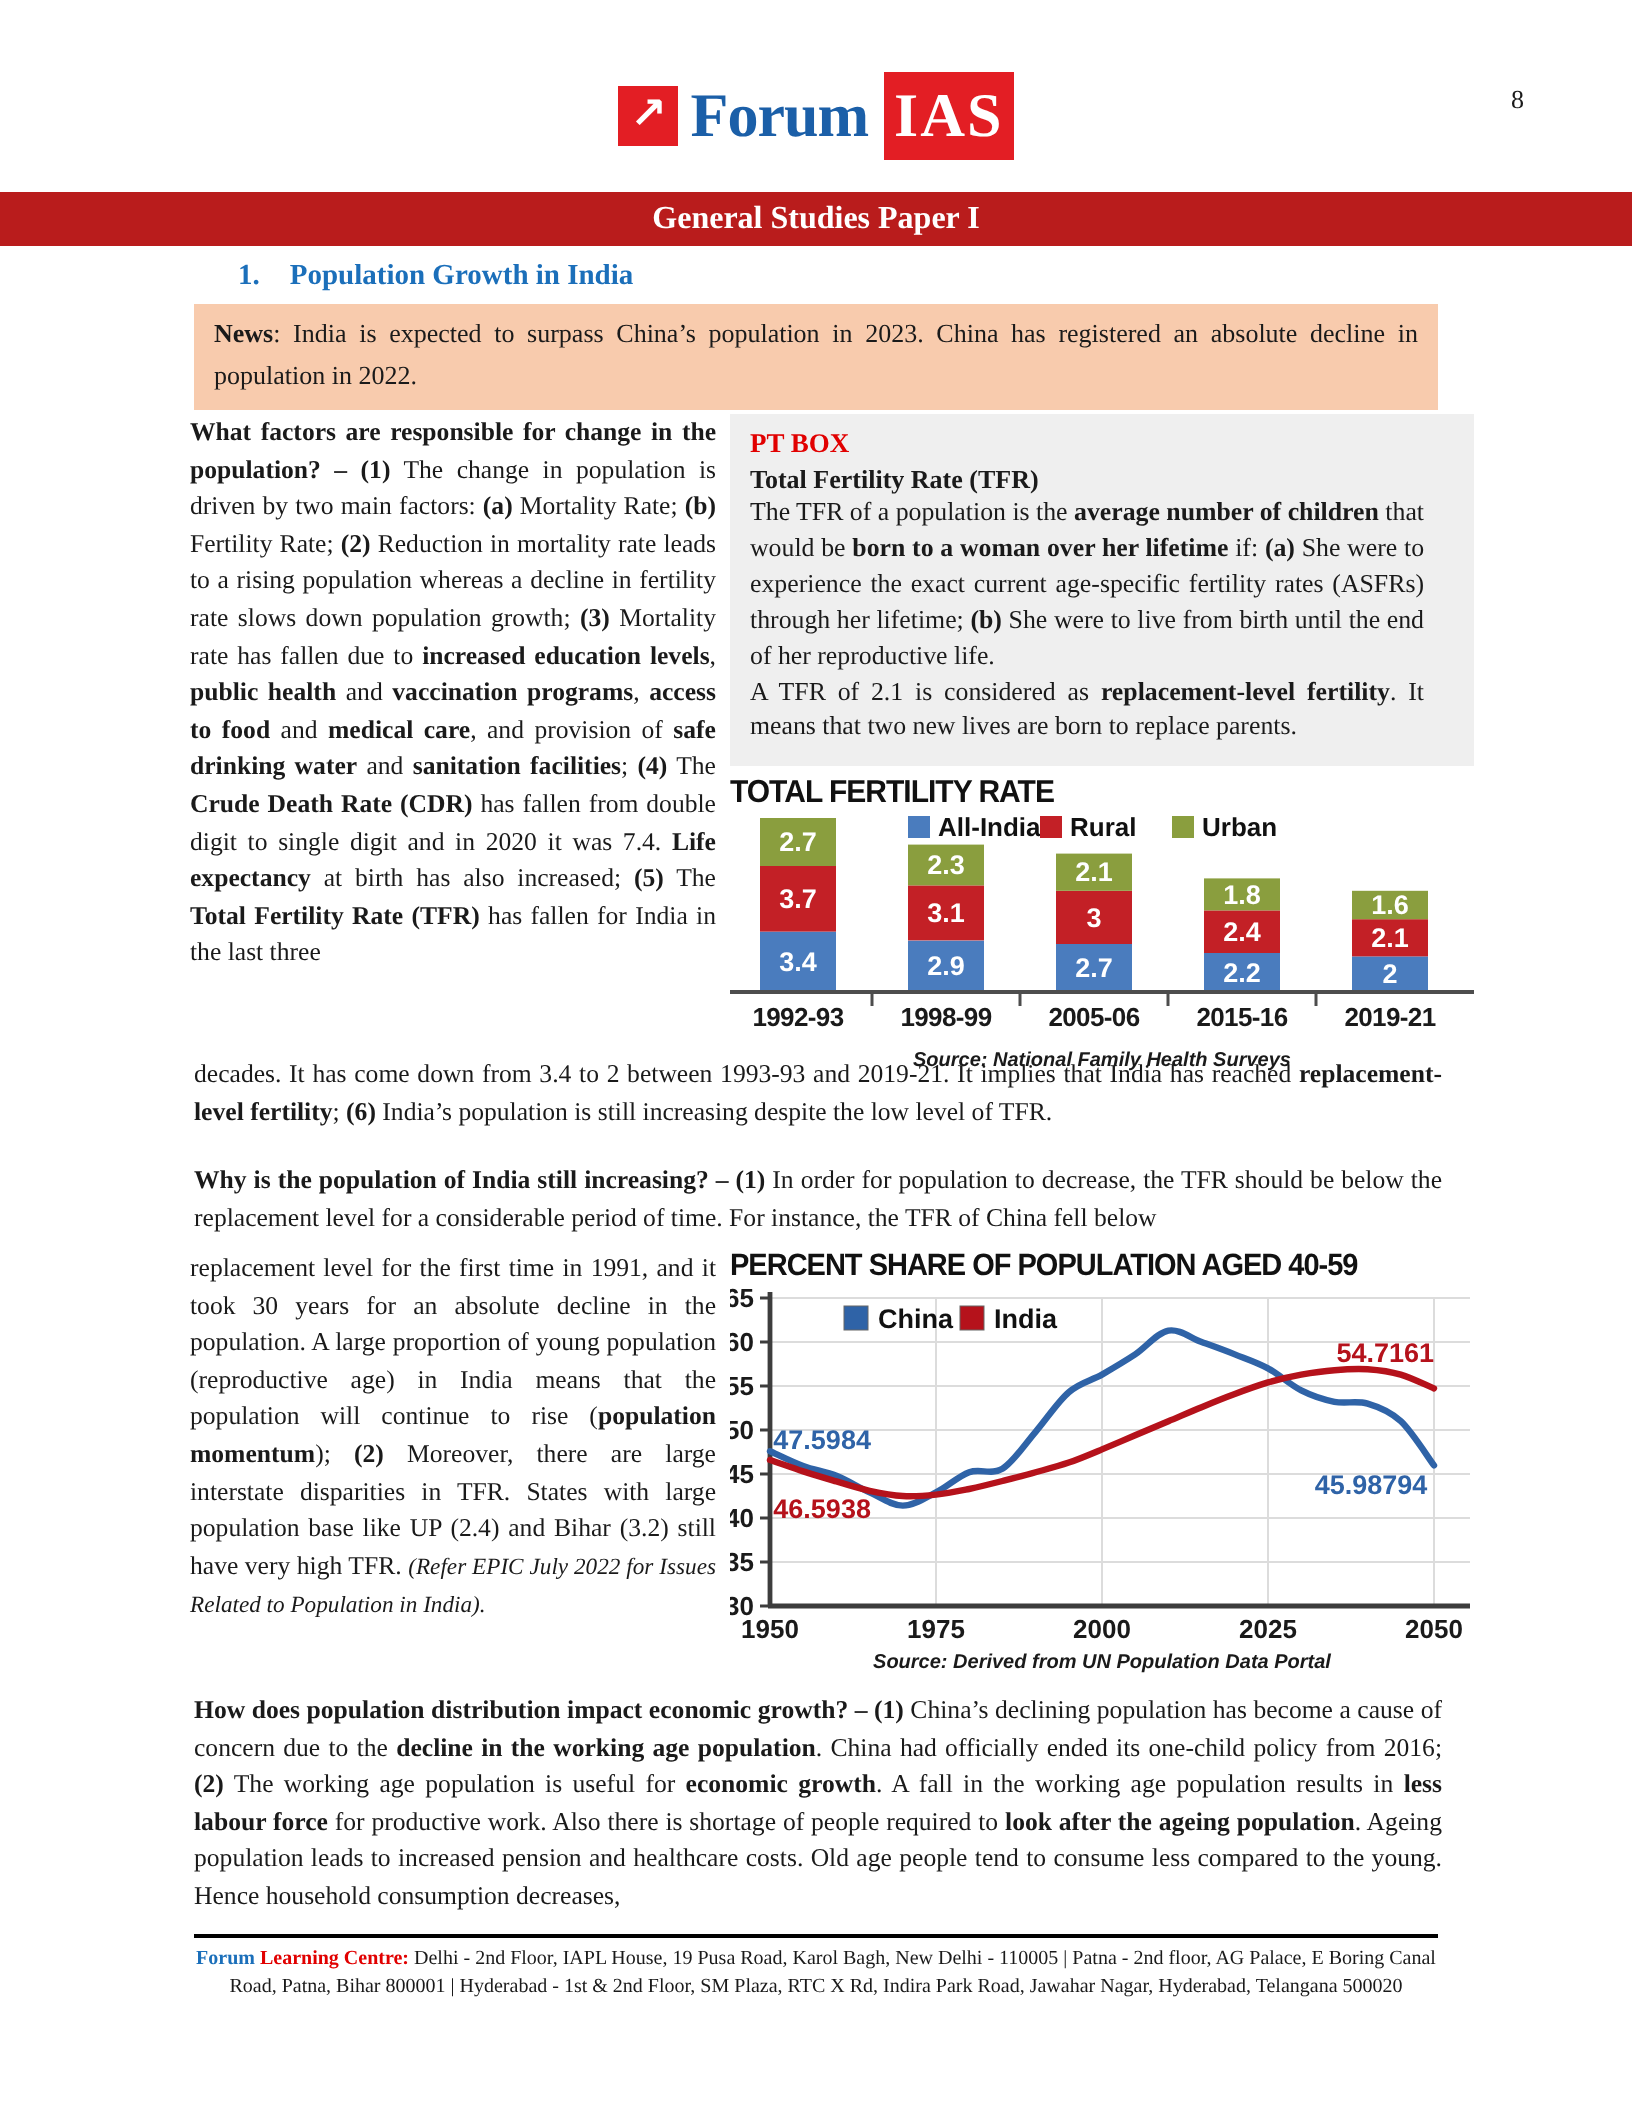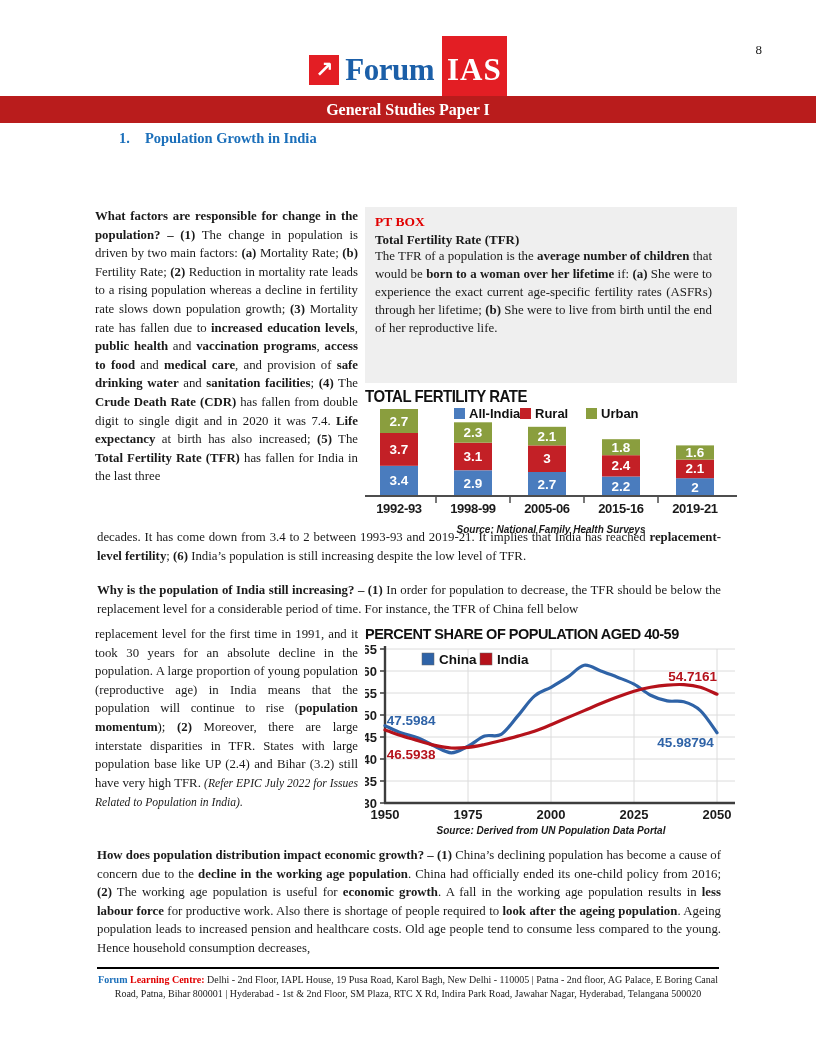--- a/index.html
+++ b/index.html
@@ -3,21 +3,21 @@
 <meta charset="utf-8">
 <style>
   html,body{margin:0;padding:0;background:#fff;}
   .page{position:relative;width:816px;height:1056px;background:#fff;overflow:hidden;
         font-family:"Liberation Serif",serif;color:#1a1a1a;}
   
   .logo-row{position:absolute;top:36px;left:0;right:0;display:flex;justify-content:center;align-items:center;gap:6px;}
   .logo-box{width:30px;height:30px;background:#e31e24;color:#fff;display:flex;align-items:center;justify-content:center;
             font-size:22px;font-weight:700;font-family:"DejaVu Sans",sans-serif;line-height:1;}
   .logo-forum{font-size:31px;font-weight:700;color:#1b5fa8;letter-spacing:-0.5px;}
-  .logo-ias{font-size:31px;font-weight:700;color:#fff;background:#e31e24;padding:16px 5px;margin-left:2px;letter-spacing:1px;}
+  .logo-ias{font-size:31px;font-weight:700;color:#fff;background:#e31e24;padding:4px 5px;margin-left:2px;letter-spacing:1px;}
   .page-num{position:absolute;top:42px;right:54px;font-size:13px;}
   .banner{position:absolute;top:96px;left:0;width:816px;height:27px;background:#b91c1c;
           color:#fff;text-align:center;line-height:27px;font-size:16px;font-weight:700;}
   .heading{position:absolute;top:130px;left:119px;display:flex;gap:15px;color:#1b6fba;font-size:14.5px;font-weight:700;}
   .news{position:absolute;top:152px;left:97px;width:602px;background:#f8cbad;padding:5px 10px 7px 10px;
         font-size:13px;line-height:20.5px;text-align:justify;}
   
   .cols{position:absolute;display:flex;}
   .sectionA{top:207px;left:95px;width:642px;}
   .sectionB{top:625px;left:95px;width:642px;}
@@ -62,30 +62,32 @@
   </div>
   <div class="page-num">8</div>
 
   <div class="banner">General Studies Paper I</div>
 
   <div class="heading">
     <span>1.</span>
     <span>Population Growth in India</span>
   </div>
 
+  <div class="news"><span class="b">News</span><span>: India is expected to surpass China’s population in 2023. China has registered an absolute decline in population in 2022.</span></div>
 
   <div class="cols sectionA">
     <div class="col-left">
       <p class="body"><span class="b">What factors are responsible for change in the population? – (1)</span><span> The change in population is driven by two main factors: </span><span class="b">(a)</span><span> Mortality Rate; </span><span class="b">(b)</span><span> Fertility Rate; </span><span class="b">(2)</span><span> Reduction in mortality rate leads to a rising population whereas a decline in fertility rate slows down population growth; </span><span class="b">(3)</span><span> Mortality rate has fallen due to </span><span class="b">increased education levels</span><span>, </span><span class="b">public health</span><span> and </span><span class="b">vaccination programs</span><span>, </span><span class="b">access to food</span><span> and </span><span class="b">medical care</span><span>, and provision of </span><span class="b">safe drinking water</span><span> and </span><span class="b">sanitation facilities</span><span>; </span><span class="b">(4)</span><span> The </span><span class="b">Crude Death Rate (CDR)</span><span> has fallen from double digit to single digit and in 2020 it was 7.4. </span><span class="b">Life expectancy</span><span> at birth has also increased; </span><span class="b">(5)</span><span> The </span><span class="b">Total Fertility Rate (TFR)</span><span> has fallen for India in the last three</span></p>
     </div>
     <div class="col-right">
       <div class="ptbox">
         <p class="pt-label">PT BOX</p>
         <p class="pt-head">Total Fertility Rate (TFR)</p>
         <p class="body"><span>The TFR of a population is the </span><span class="b">average number of children</span><span> that would be </span><span class="b">born to a woman over her lifetime</span><span> if: </span><span class="b">(a)</span><span> She were to experience the exact current age-specific fertility rates (ASFRs) through her lifetime; </span><span class="b">(b)</span><span> She were to live from birth until the end of her reproductive life.</span></p>
+        <p class="body"><span>A TFR of 2.1 is considered as </span><span class="b">replacement-level fertility</span><span>. It means that two new lives are born to replace parents.</span></p>
       </div>
       <div class="chart-block">
         <div class="chart-title">TOTAL FERTILITY RATE</div>
         <div><svg width="372" height="116" viewBox="0 0 372 116">
               <rect x="15" y="59.8" width="38" height="30.2" fill="#4a7cbe"></rect>
               <text font-family="Liberation Sans, sans-serif" x="34" y="75.9" text-anchor="middle" dominant-baseline="middle" fill="#fff" font-size="13.5" font-weight="700">3.4</text>
               <rect x="15" y="27.0" width="38" height="32.8" fill="#c32026"></rect>
               <text font-family="Liberation Sans, sans-serif" x="34" y="44.4" text-anchor="middle" dominant-baseline="middle" fill="#fff" font-size="13.5" font-weight="700">3.7</text>
               <rect x="15" y="3.0" width="38" height="24.0" fill="#8a9e3e"></rect>
               <text font-family="Liberation Sans, sans-serif" x="34" y="16.0" text-anchor="middle" dominant-baseline="middle" fill="#fff" font-size="13.5" font-weight="700">2.7</text>

